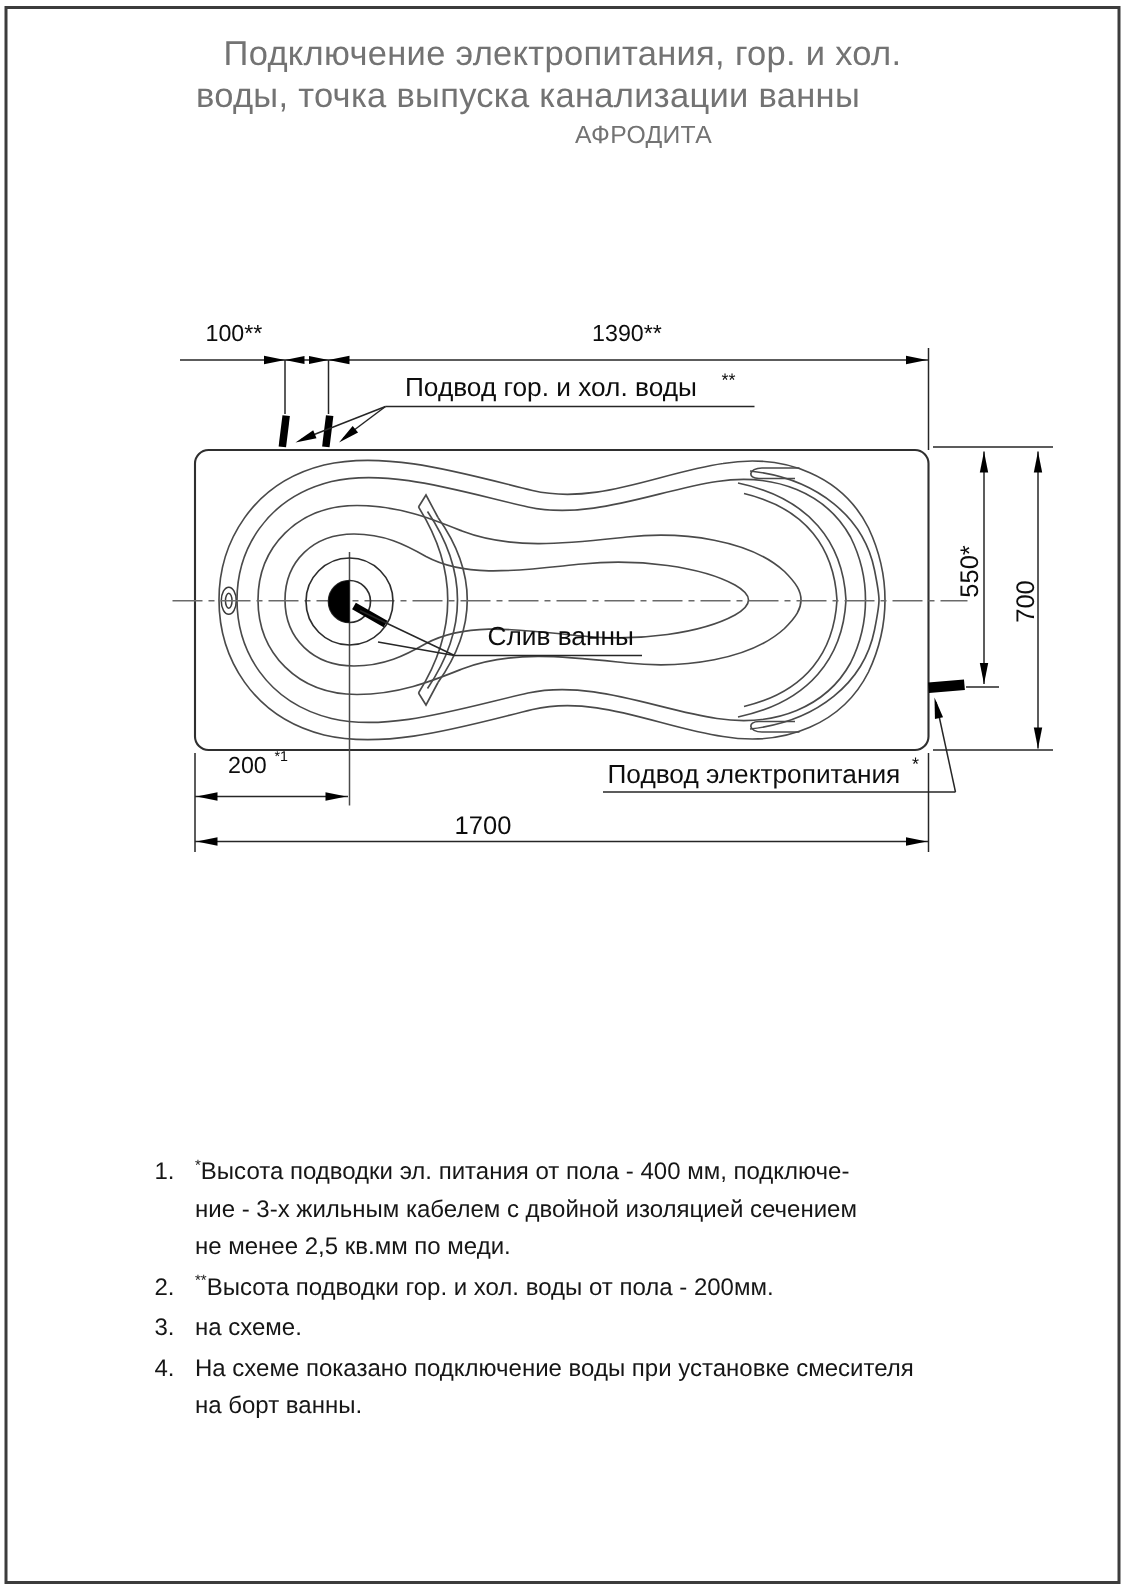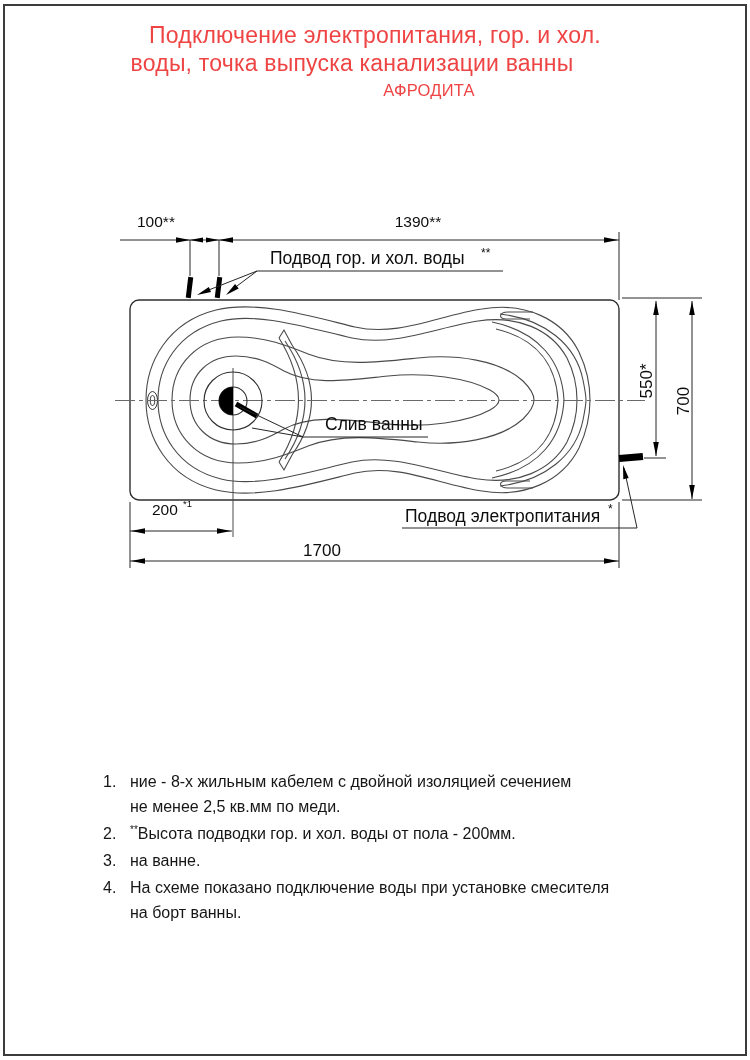--- a/index.html
+++ b/index.html
@@ -6,21 +6,21 @@
   body{
     width:750px;height:1060px;position:relative;background:#ffffff;
     font-family:"Liberation Sans", sans-serif;color:#111;overflow:hidden;
   }
   .page-border{
     position:absolute;left:3px;top:4px;right:3px;bottom:4px;
     border:2px solid #3c3c3c;pointer-events:none;
   }
   .title-line{
     position:absolute;transform:translateX(-50%);white-space:nowrap;
-    font-size:23px;color:#ef4444;letter-spacing:0.2px;
+    font-size:23px;color:#737373;letter-spacing:0.2px;
   }
   .title-model{font-size:16.5px;}
   #drawing-svg{position:absolute;left:0;top:0;}
   .notes{
     position:absolute;left:103px;top:769px;width:600px;
     font-size:16px;line-height:25px;color:#161616;
   }
   .note-row{display:flex;margin-bottom:2px;}
   .note-num{width:27px;flex:none;}
   .note-body{flex:1;}
@@ -179,34 +179,35 @@
     <text x="183" y="507" font-size="9.5">*1</text>
 
     <text x="322" y="556" font-size="17" text-anchor="middle">1700</text>
   </g>
 </svg>
 
 <div class="notes">
     <div class="note-row">
       <span class="note-num">1.</span>
       <div class="note-body">
-        <div class="note-line">ние - 8-х жильным кабелем с двойной изоляцией сечением</div>
+        <div class="note-line"><sup>*</sup>Высота подводки эл. питания от пола - 400 мм, подключе-</div>
+        <div class="note-line">ние - 3-х жильным кабелем с двойной изоляцией сечением</div>
         <div class="note-line">не менее 2,5 кв.мм по меди.</div>
       </div>
     </div>
     <div class="note-row">
       <span class="note-num">2.</span>
       <div class="note-body">
         <div class="note-line"><sup>**</sup>Высота подводки гор. и хол. воды от пола - 200мм.</div>
       </div>
     </div>
     <div class="note-row">
       <span class="note-num">3.</span>
       <div class="note-body">
-        <div class="note-line">на ванне.</div>
+        <div class="note-line">на схеме.</div>
       </div>
     </div>
     <div class="note-row">
       <span class="note-num">4.</span>
       <div class="note-body">
         <div class="note-line">На схеме показано подключение воды при установке смесителя</div>
         <div class="note-line">на борт ванны.</div>
       </div>
     </div>
   </div>

